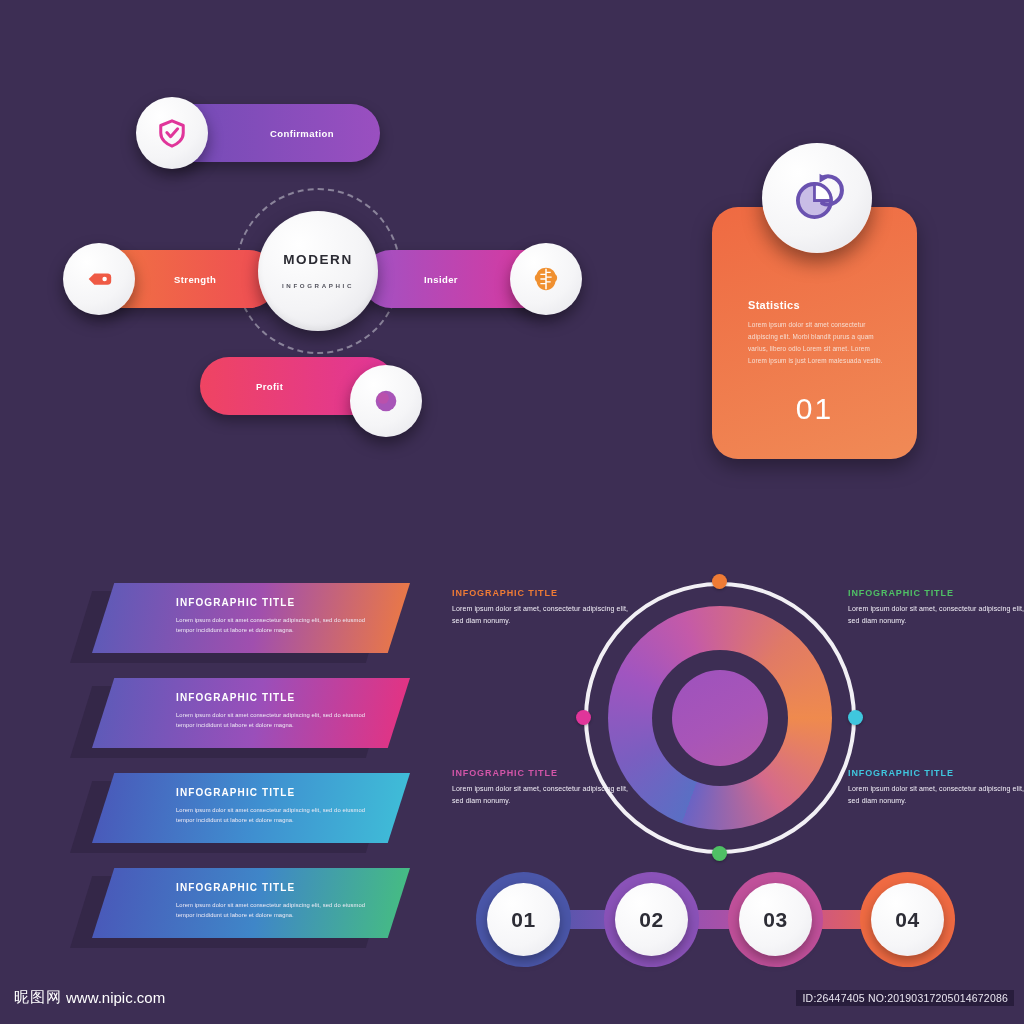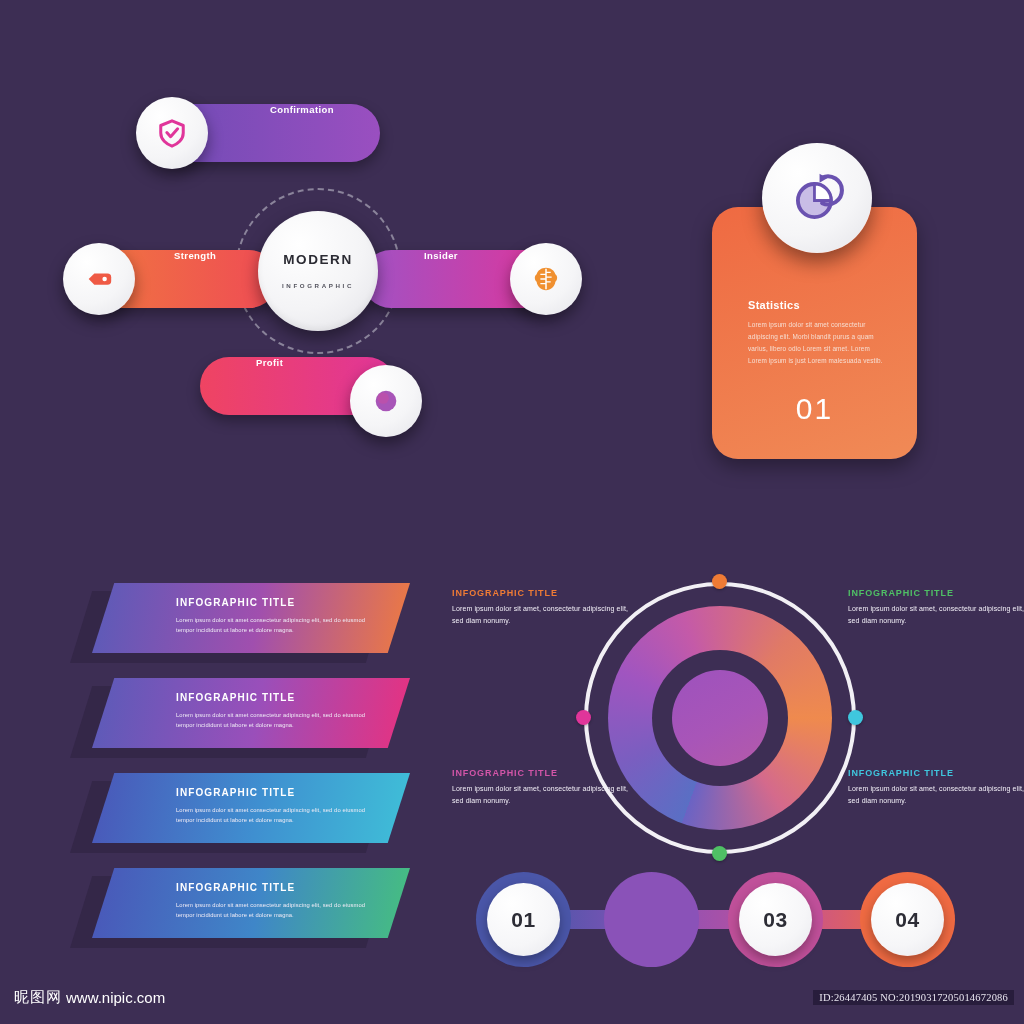--- a/index.html
+++ b/index.html
@@ -46,21 +46,21 @@
     font-size: 6.2px; font-weight: 700; letter-spacing: 2.6px;
     color: #55555f; line-height: 1;
   }
 
   
   .spoke { position: absolute; }
   .pill {
     position: absolute;
     height: 58px; border-radius: 29px;
     box-shadow: 0 6px 14px rgba(0,0,0,.33);
-    display: flex; align-items: flex-start;
+    display: flex; align-items: center;
   }
   .pill span {
     font-size: 9.5px; font-weight: 700; color: #ffffff;
     letter-spacing: .4px; white-space: nowrap;
   }
   .knob {
     position: absolute;
     width: 72px; height: 72px; border-radius: 50%;
     background: radial-gradient(circle at 33% 27%, #ffffff 0%, #f5f5f7 58%, #e4e4e9 100%);
     box-shadow: 0 7px 15px rgba(0,0,0,.40);
@@ -238,21 +238,21 @@
   }
   #wm-logo .cjk {
     font-size: 15px; color: #ffffff; letter-spacing: 1px;
     font-family: "DejaVu Sans", sans-serif;
   }
   #wm-logo .url { font-size: 15px; color: #ffffff; }
   #wm-id {
     position: absolute; right: 10px; top: 14px;
     padding: 2px 6px;
     background: rgba(24,16,40,.55);
-    font-size: 10.5px; color: #e9e6f0; letter-spacing: .2px; font-family: Liberation Serif, serif;
+    font-size: 10.5px; color: #e9e6f0; letter-spacing: .2px;
   }
 </style>
 </head>
 <body>
 
 <div id="stage" style="background: rgb(61, 46, 84);">
 
   <div id="hub">
 
     <div class="dashed-ring"></div>
@@ -391,20 +391,23 @@
   <div id="steps">
     <div class="step-bar"></div>
     <div class="step" style="left:0px;">
       <div class="ring" id="sr0" style="background: rgb(74, 86, 168);"></div>
       <div class="face">
         <span>01</span>
       </div>
     </div>
     <div class="step" style="left:128px;">
       <div class="ring" id="sr1" style="background: rgb(138, 82, 184);"></div>
+      <div class="face">
+        <span>02</span>
+      </div>
     </div>
     <div class="step" style="left:252px;">
       <div class="ring" id="sr2" style="background: rgb(192, 80, 154);"></div>
       <div class="face">
         <span>03</span>
       </div>
     </div>
     <div class="step" style="left:384px;">
       <div class="ring" id="sr3" style="background: rgb(239, 106, 66);"></div>
       <div class="face">

